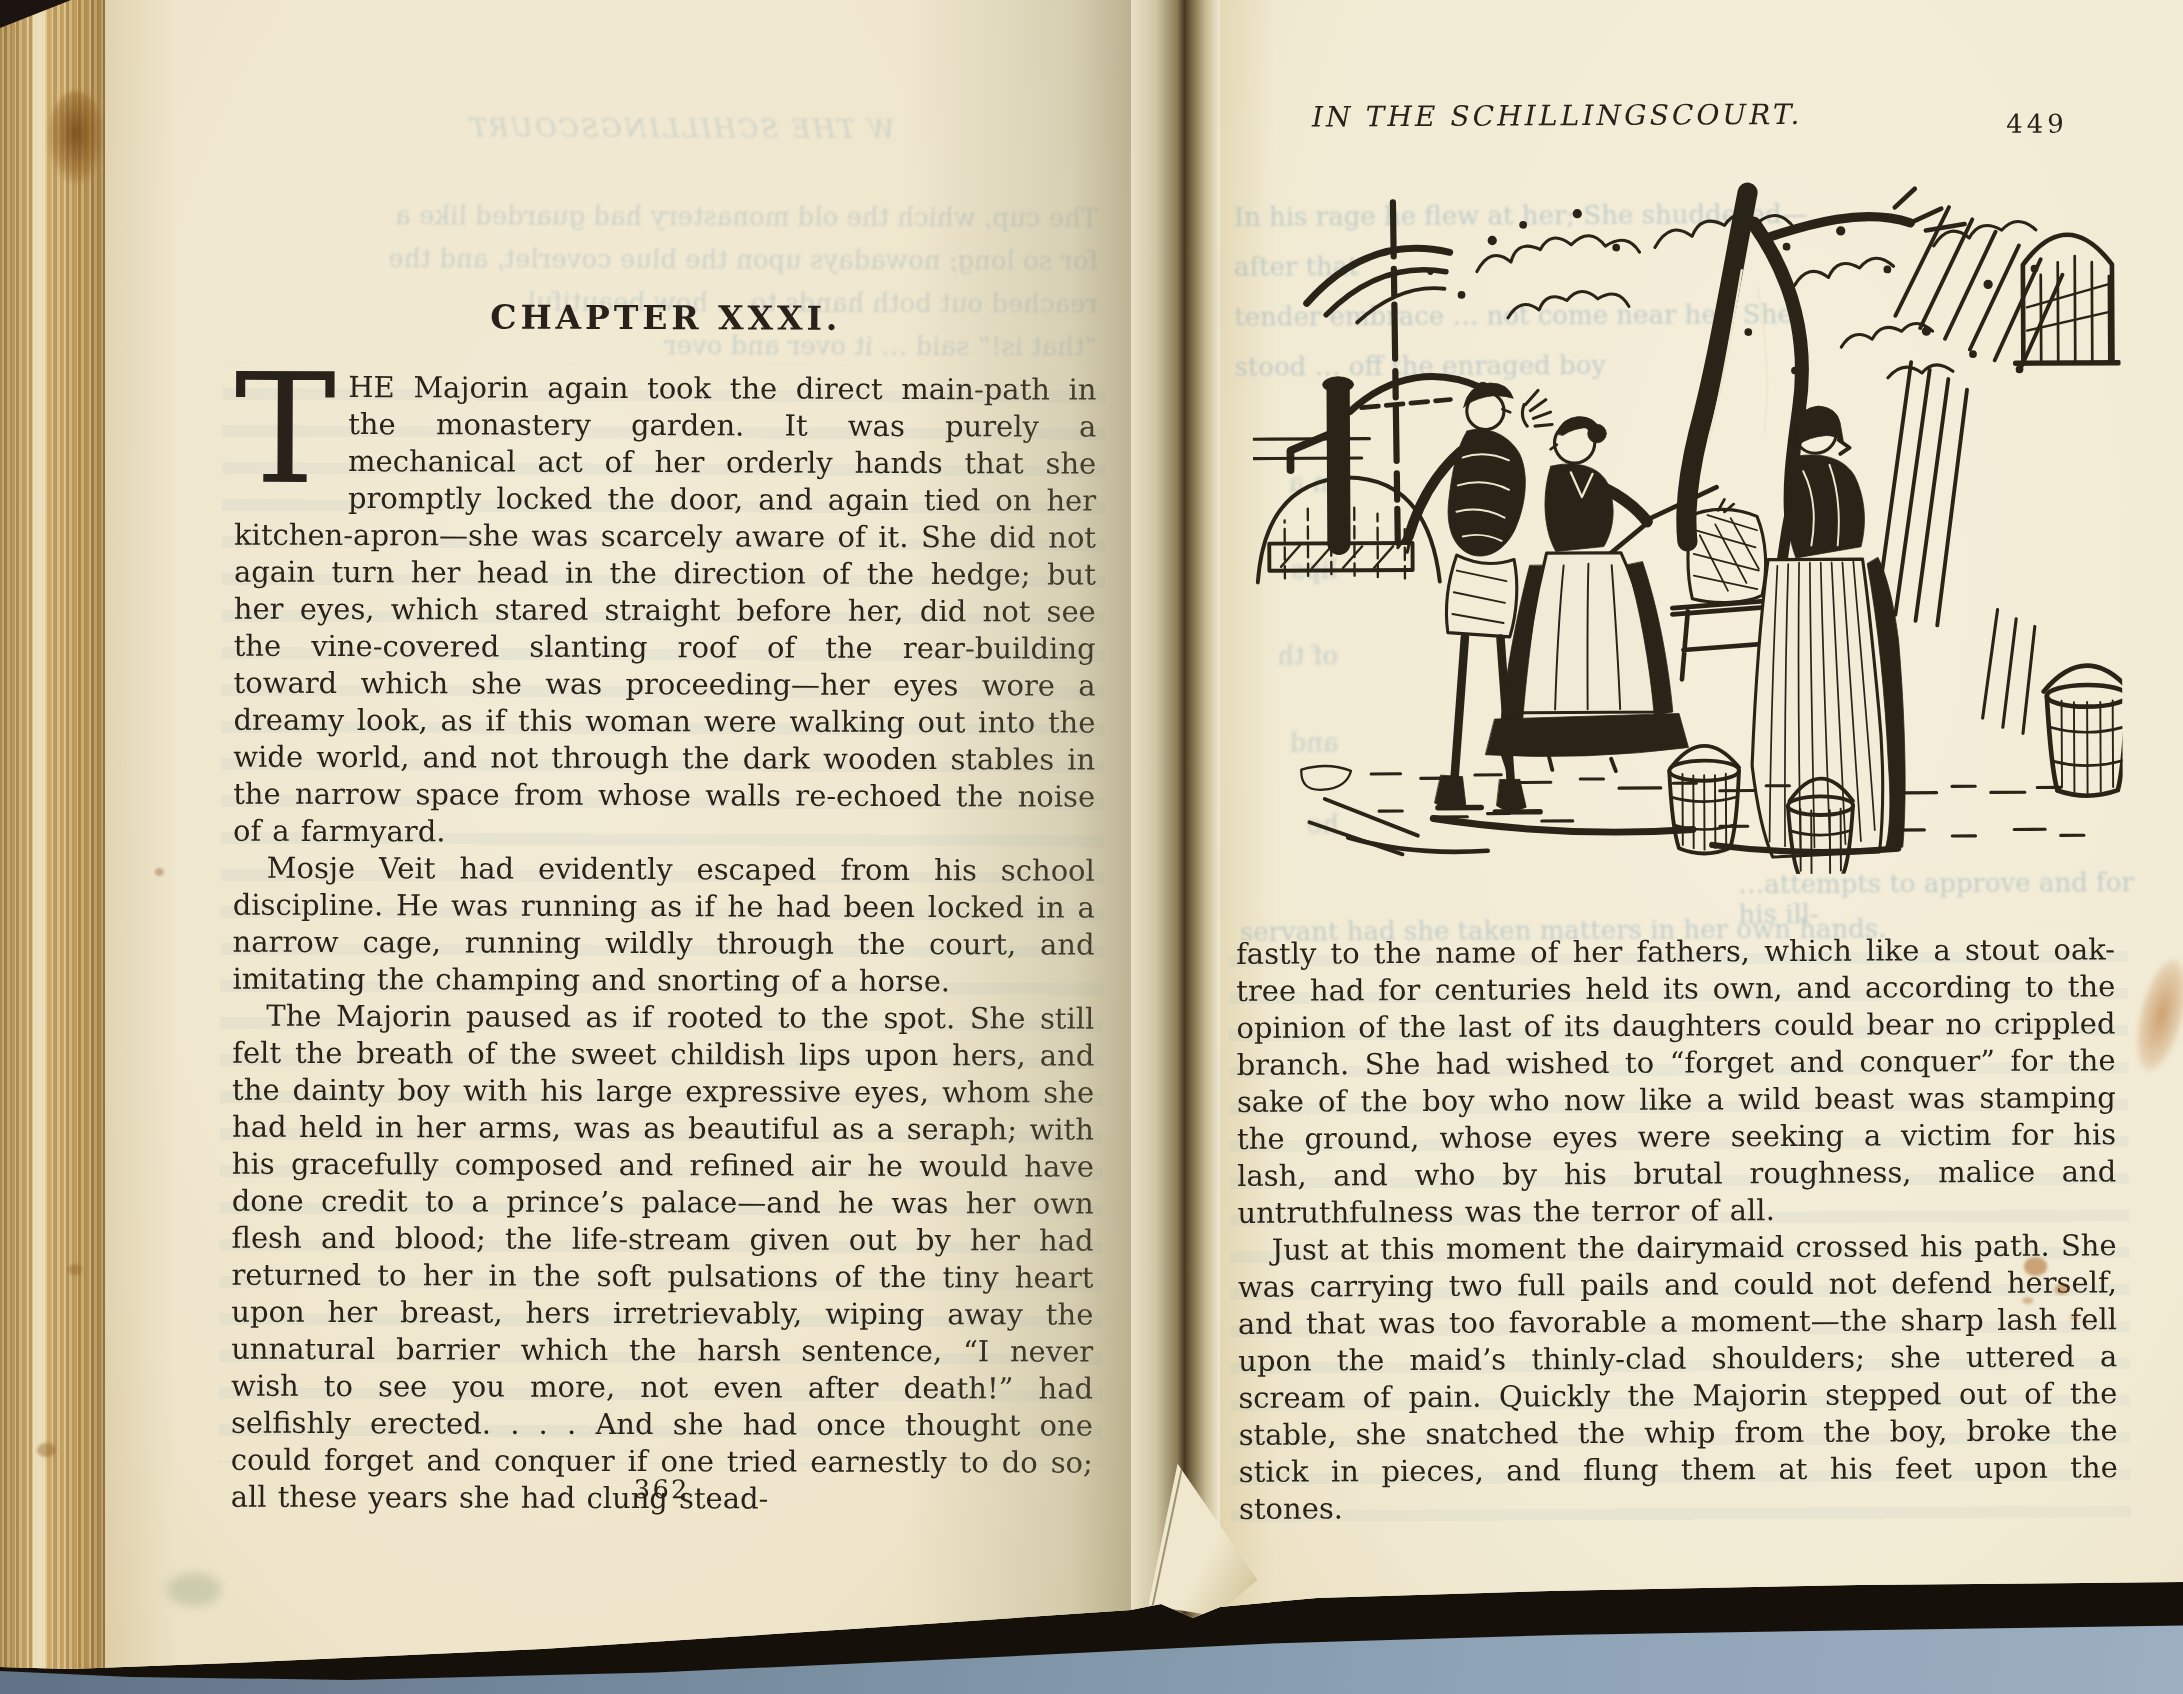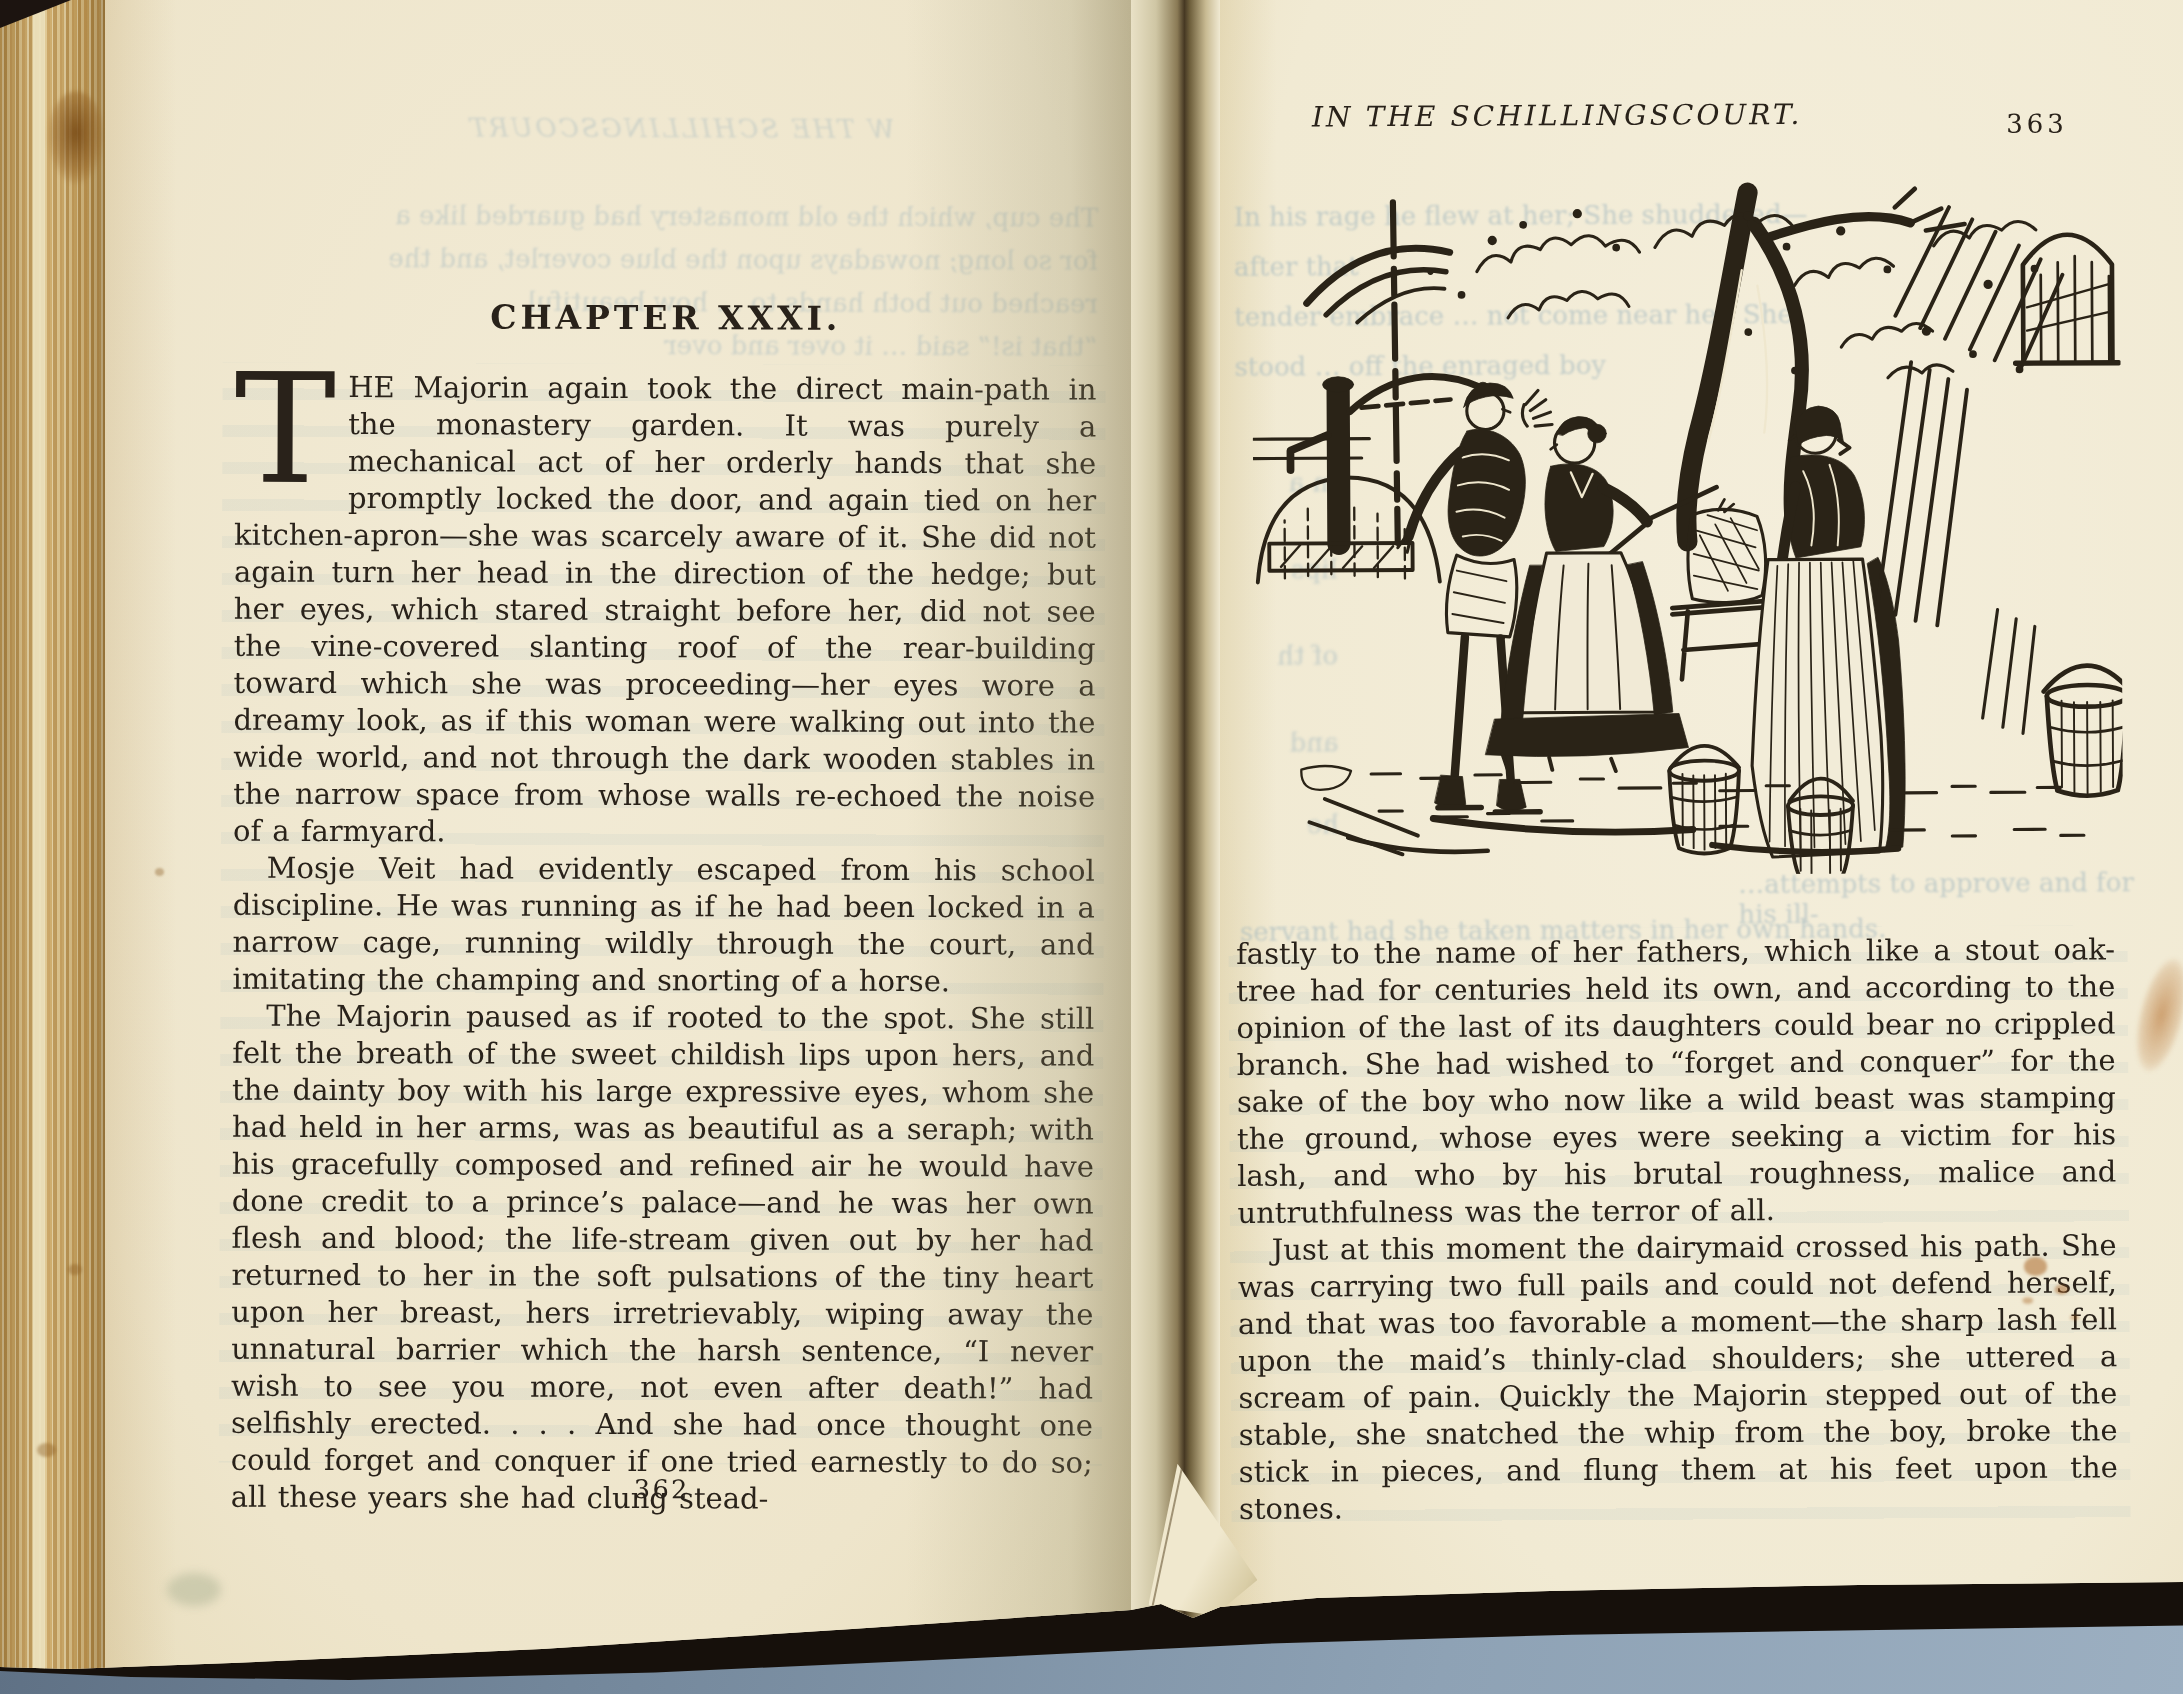--- a/index.html
+++ b/index.html
@@ -121,21 +121,21 @@
         <div class="lp-pagenum pagenum ink">362</div>
       </div>
     </div>
 
     <div class="gutter"></div>
 
     <div class="right-page">
       <div class="rp-inner">
 
         <div class="rp-header ink">IN THE SCHILLINGSCOURT.</div>
-        <div class="rp-pagenum ink">363</div>
+        <div class="rp-pagenum ink">449</div>
 
         <div class="st rp-st-top">
           <div>In his rage he flew at her; She shuddered—after that</div>
           <div>tender embrace … not come near her.  She</div>
           <div>stood … off the enraged boy</div>
         </div>
 
         <div class="st rp-st-frag mirror" style="left:3.1px;top:465px">m a</div>
         <div class="st rp-st-frag mirror" style="left:3.1px;top:552px">lips</div>
         <div class="st rp-st-frag mirror" style="left:3.1px;top:638px">of th</div>

